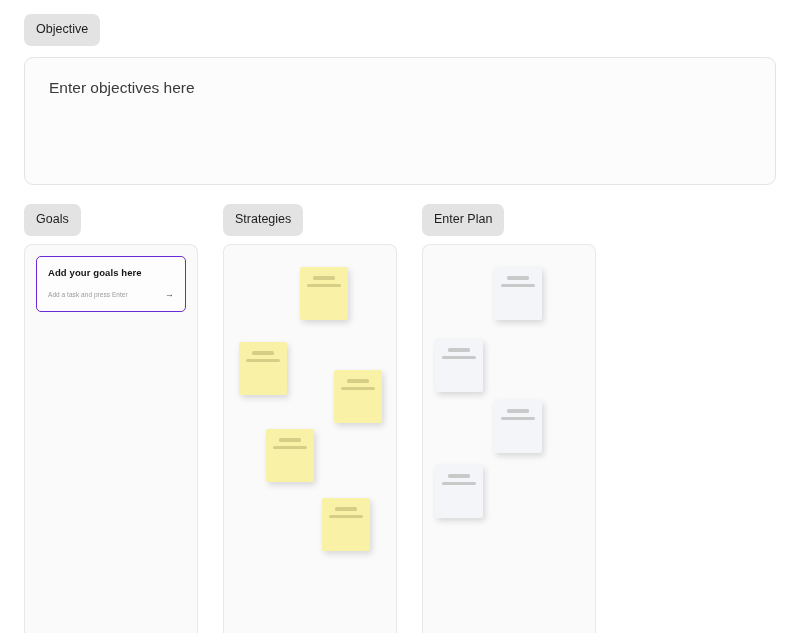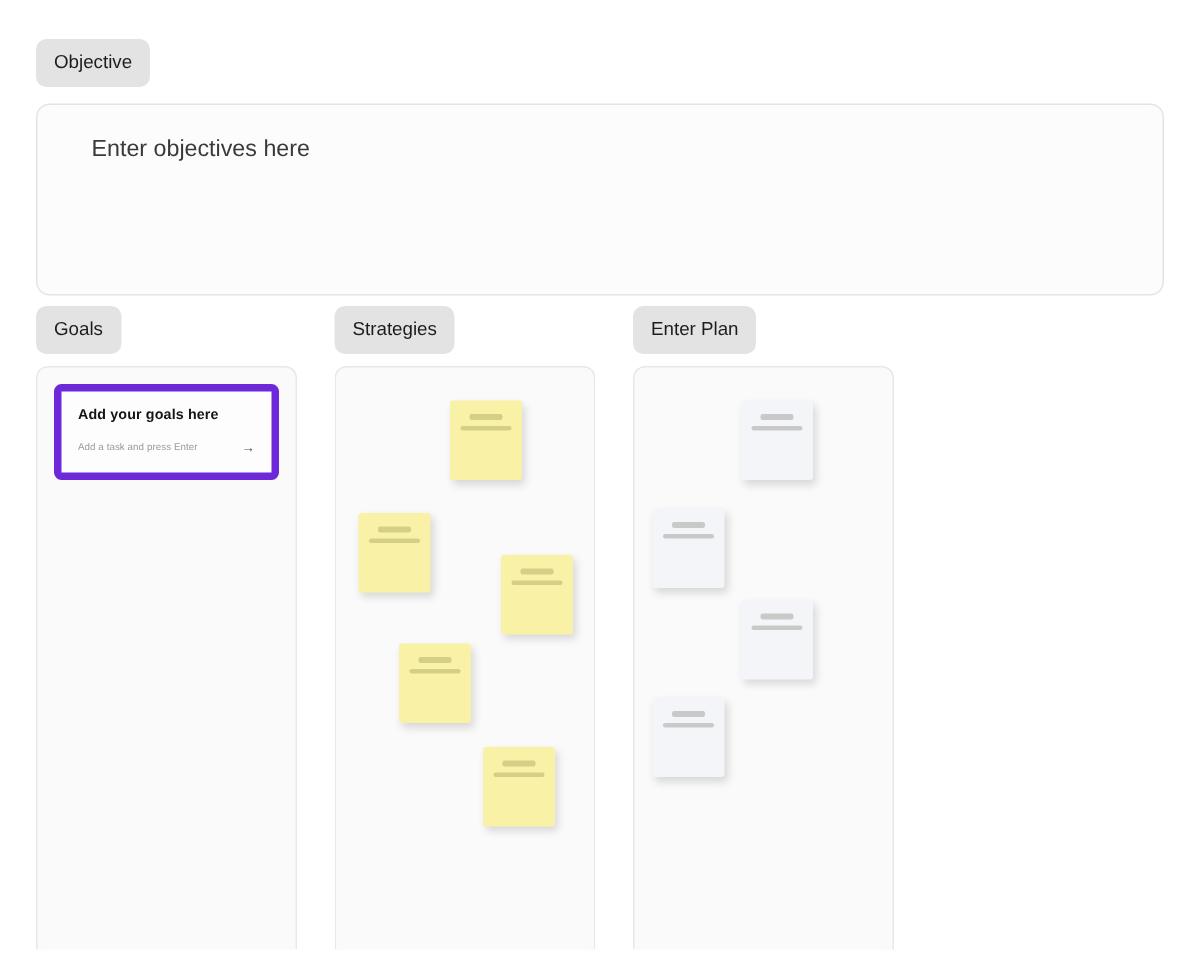--- a/index.html
+++ b/index.html
@@ -23,34 +23,34 @@
     line-height: 1;
     padding: 9px 12px 10px 12px;
     border-radius: 7px;
     white-space: nowrap;
   }
 
   
   #objective-section {
     position: absolute;
     left: 24px;
-    top: 26px;
+    top: 14px;
     width: 676px;
   }
   #objective-label-row {
     margin-bottom: 11px;
   }
   #objective-textarea {
     box-sizing: border-box;
     width: 752px;
     height: 128px;
     background: #fcfcfc;
     border: 1px solid #e4e4e4;
     border-radius: 9px;
-    padding: 20px 36px;
+    padding: 20px 24px;
   }
   #objective-placeholder {
     font-size: 15.5px;
     color: #3a3a3a;
     line-height: 1.3;
   }
 
   
   #columns {
     position: absolute;
@@ -81,21 +81,21 @@
     overflow: hidden;
   }
 
   
   #goals-card {
     position: absolute;
     left: 11px;
     top: 11px;
     right: 11px;
     background: #fdfdfd;
-    border: 5px solid #6d28d9;
+    border: 1px solid #6d28d9;
     border-radius: 5px;
     padding: 10px 11px 12px 11px;
     box-sizing: border-box;
   }
   #goals-card-title {
     font-size: 9.5px;
     font-weight: bold;
     color: #141414;
     margin-bottom: 12px;
     letter-spacing: 0.1px;

